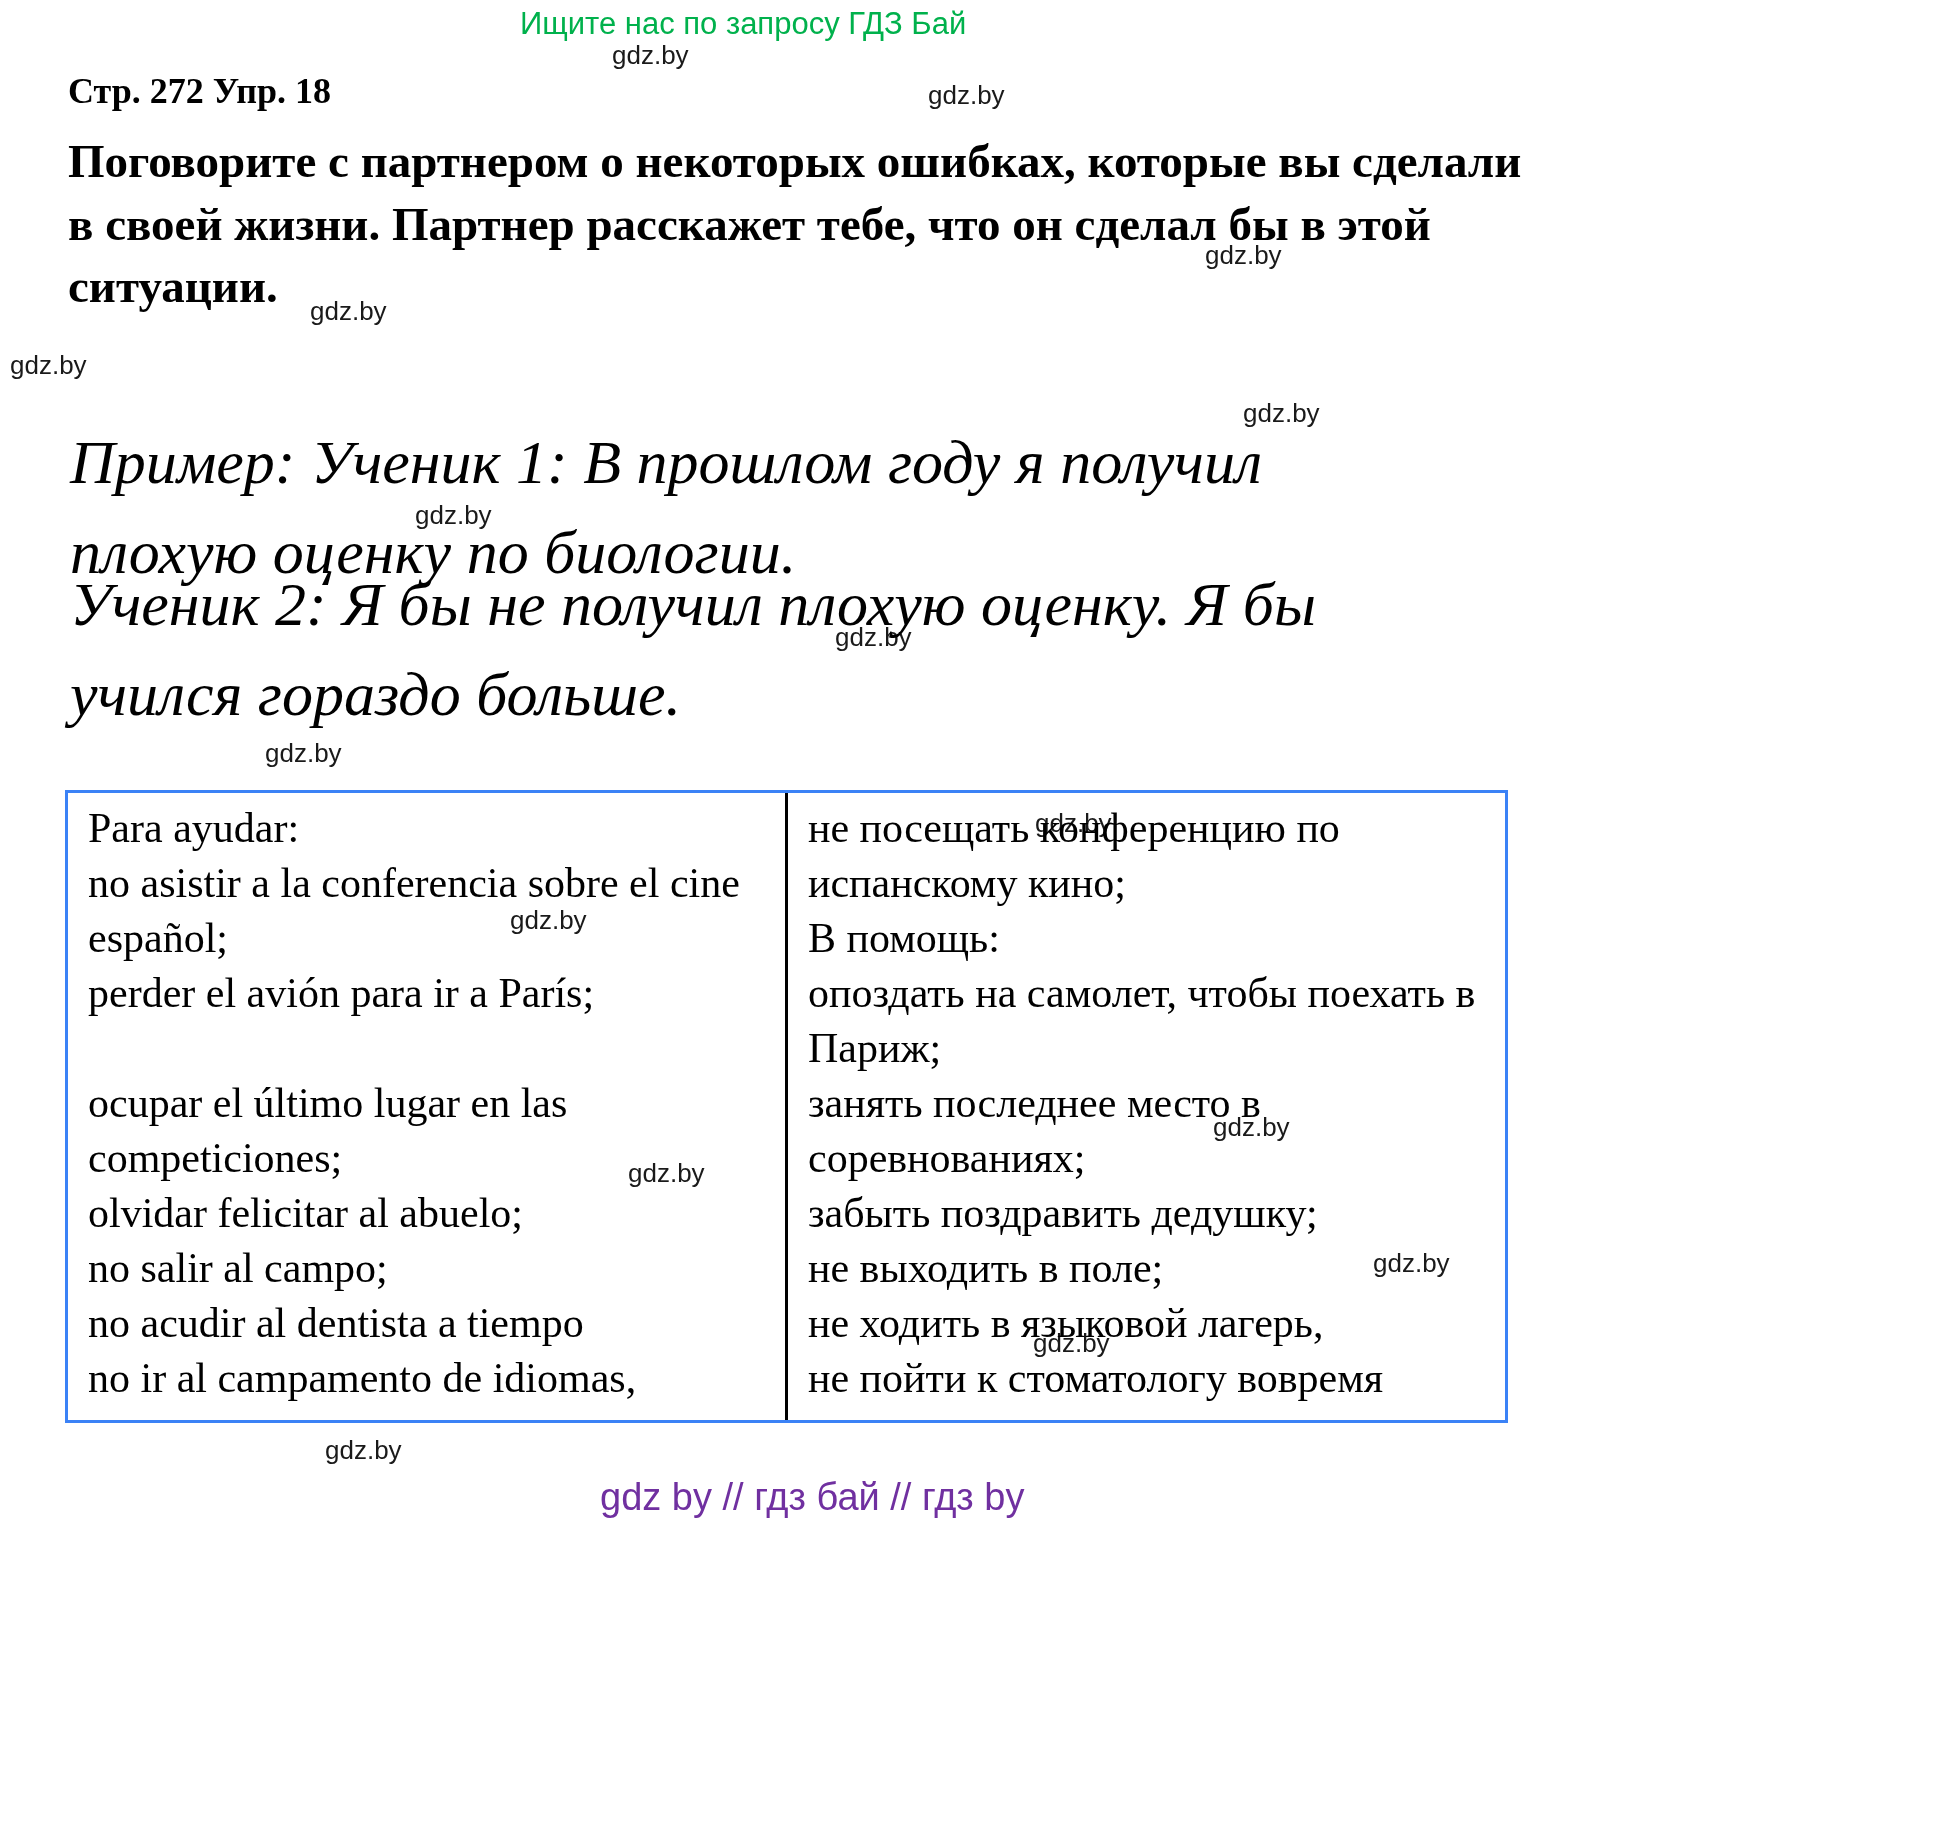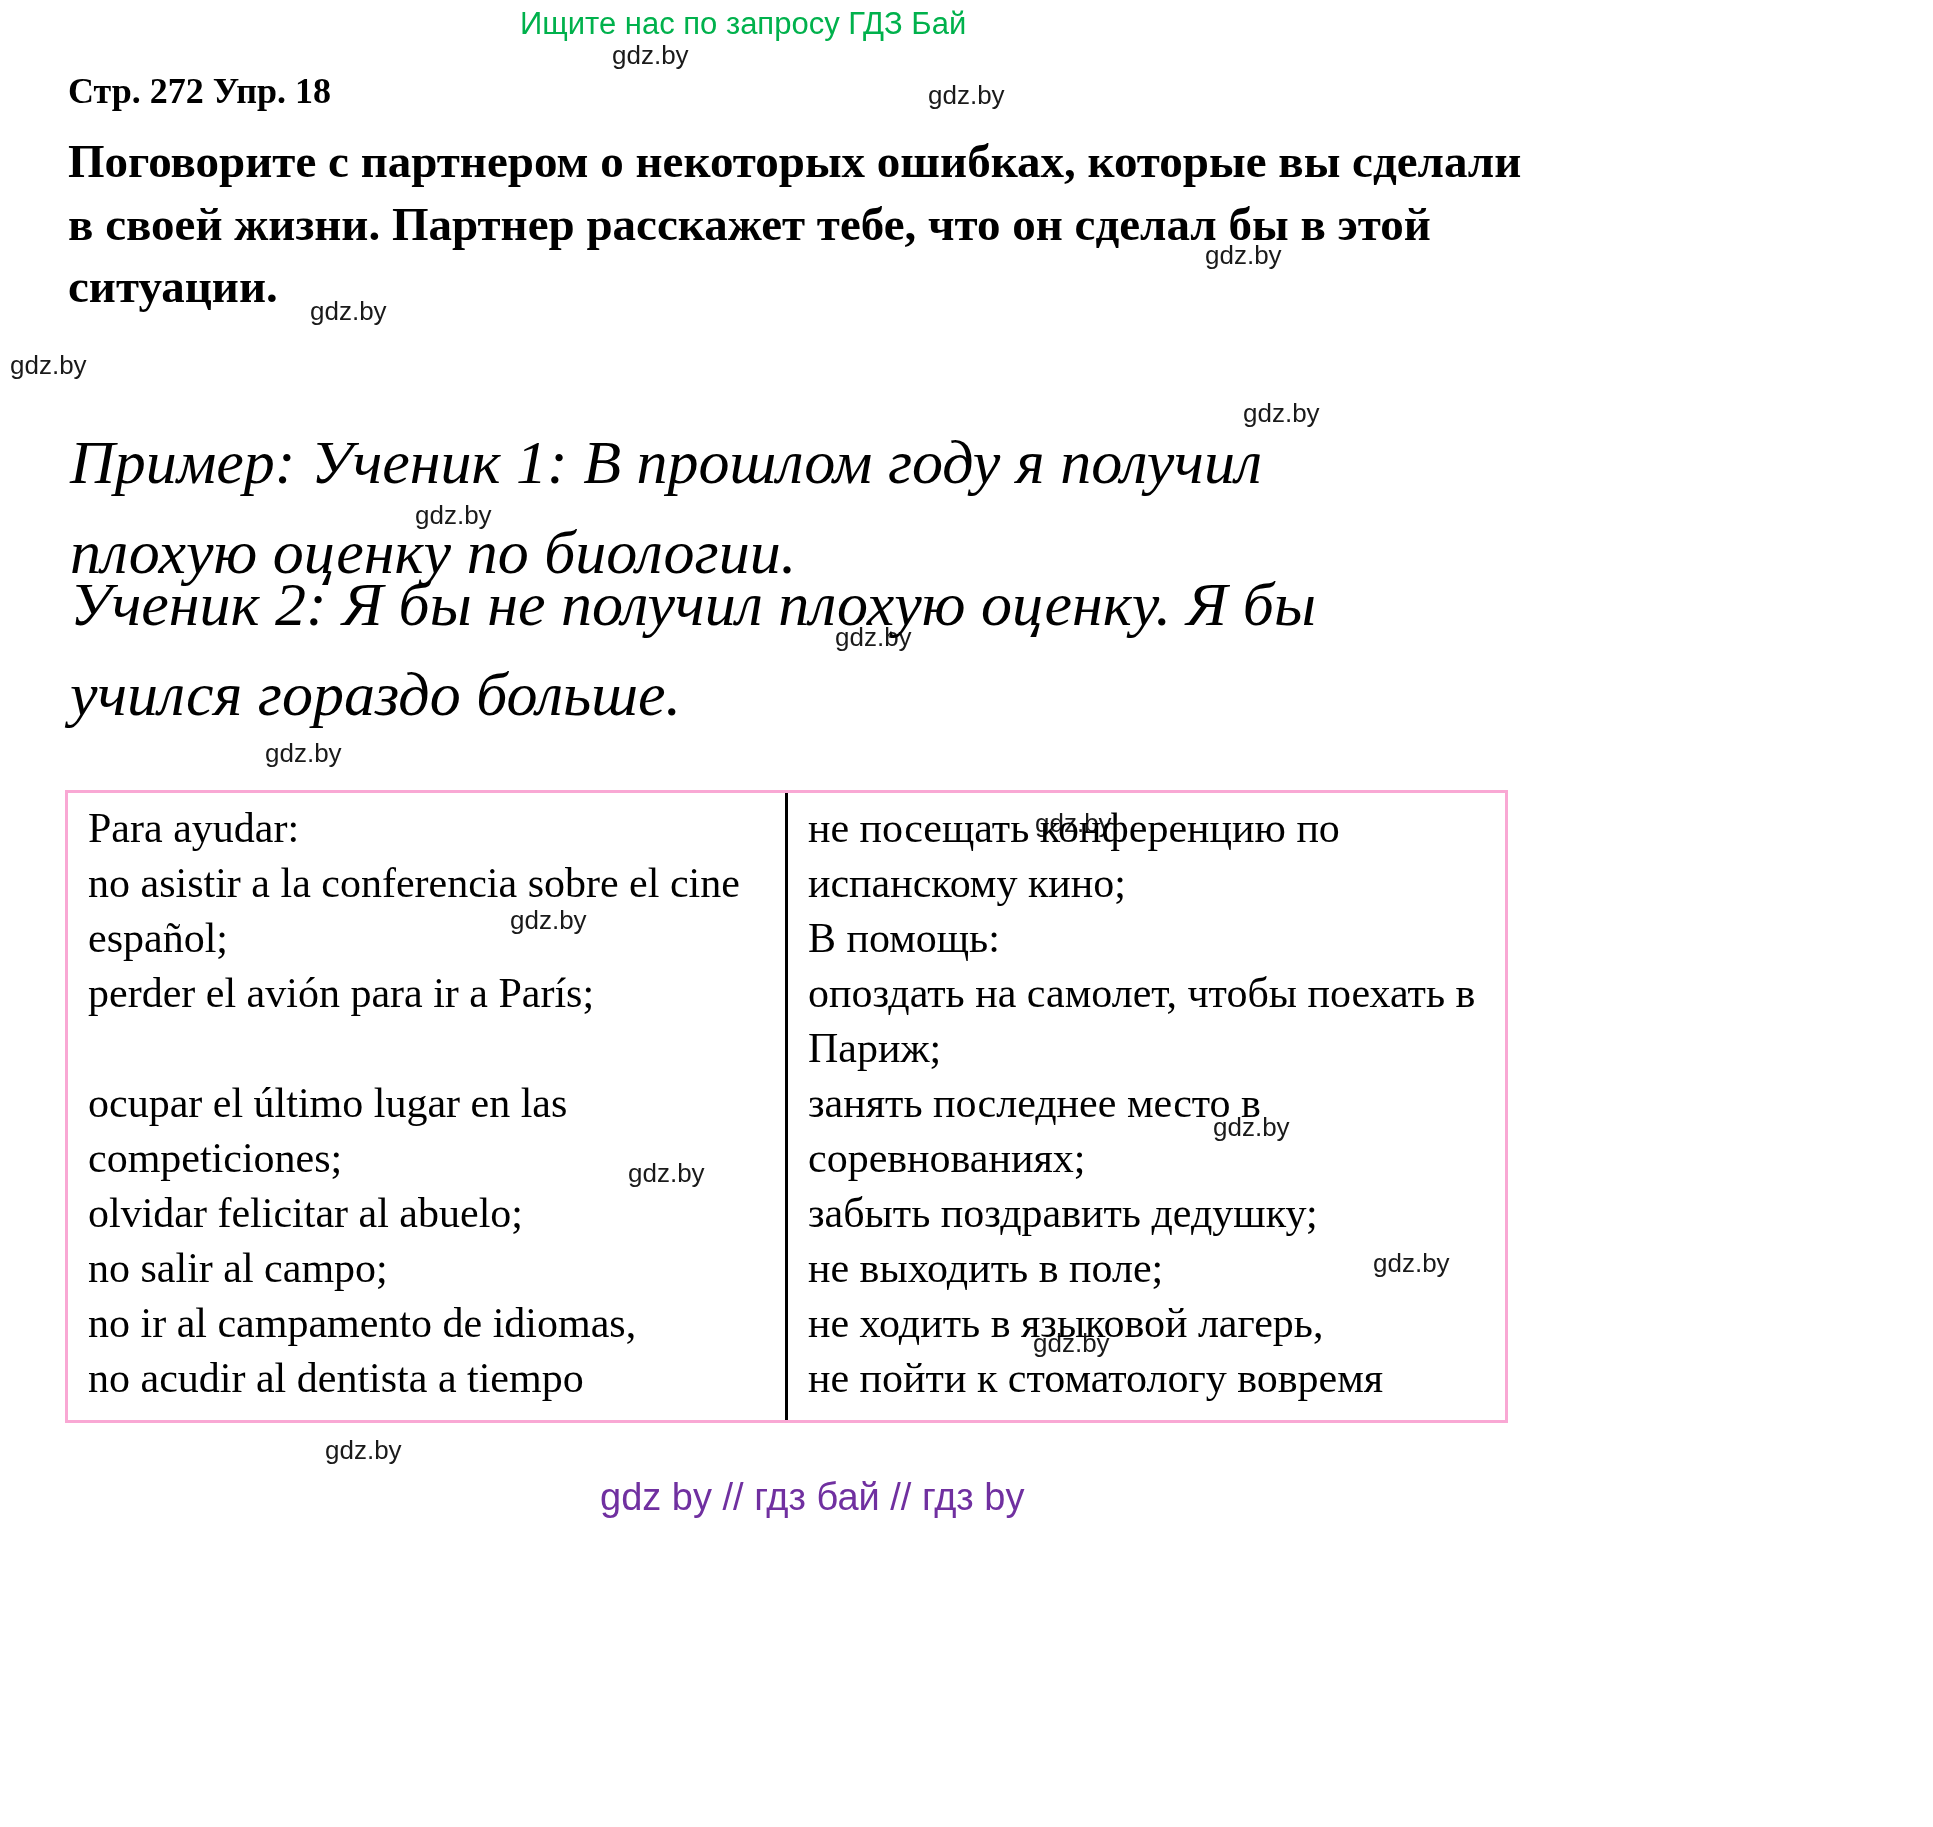--- a/index.html
+++ b/index.html
@@ -51,21 +51,21 @@
   }
   .example{
     position:absolute;left:70px;width:1345px;
     font-size:62px;font-style:italic;line-height:1.45;
   }
   .example-1{top:418px;}
   .example-2{top:560px;}
 
   .help-table{
     position:absolute;left:65px;top:790px;width:1443px;
-    border:3px solid #f9a8d4;
+    border:3px solid #3b82f6;
     display:flex;
     box-sizing:border-box;
     font-size:42px;line-height:55px;
   }
   .cell{box-sizing:border-box;padding:8px 16px 14px 20px;}
   .cell-left{width:720px;border-right:3px solid #000;}
   .cell-right{flex:1;}
   .cell-line{margin:0;}
   .blank-line{height:55px;}
 
@@ -107,22 +107,22 @@
 
 <div class="help-table">
   <div class="cell cell-left">
     <div class="cell-line">Para ayudar:</div>
     <div class="cell-line">no asistir a la conferencia sobre el cine español;</div>
     <div class="cell-line">perder el avión para ir a París;</div>
     <div class="blank-line"></div>
     <div class="cell-line">ocupar el último lugar en las competiciones;</div>
     <div class="cell-line">olvidar felicitar al abuelo;</div>
     <div class="cell-line">no salir al campo;</div>
+    <div class="cell-line">no acudir al dentista a tiempo</div>
     <div class="cell-line">no ir al campamento de idiomas,</div>
-    <div class="cell-line">no acudir al dentista a tiempo</div>
   </div>
   <div class="cell cell-right">
     <div class="cell-line">не посещать конференцию по испанскому кино;</div>
     <div class="cell-line">В помощь:</div>
     <div class="cell-line">опоздать на самолет, чтобы поехать в Париж;</div>
     <div class="cell-line">занять последнее место в соревнованиях;</div>
     <div class="cell-line">забыть поздравить дедушку;</div>
     <div class="cell-line">не выходить в поле;</div>
     <div class="cell-line">не ходить в языковой лагерь,</div>
     <div class="cell-line">не пойти к стоматологу вовремя</div>

